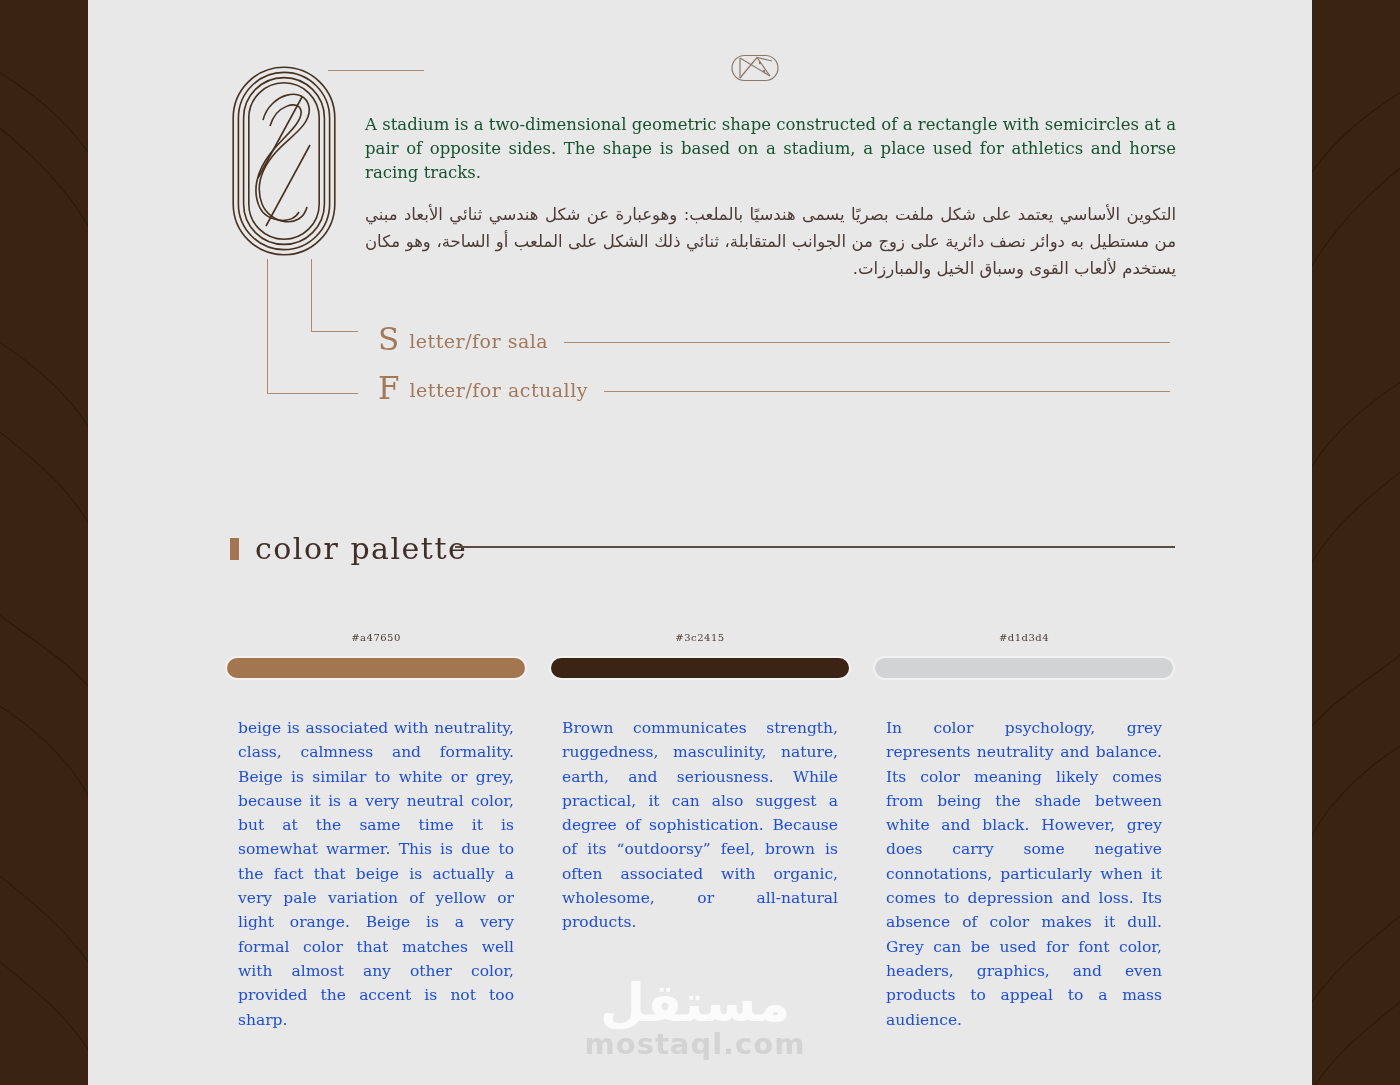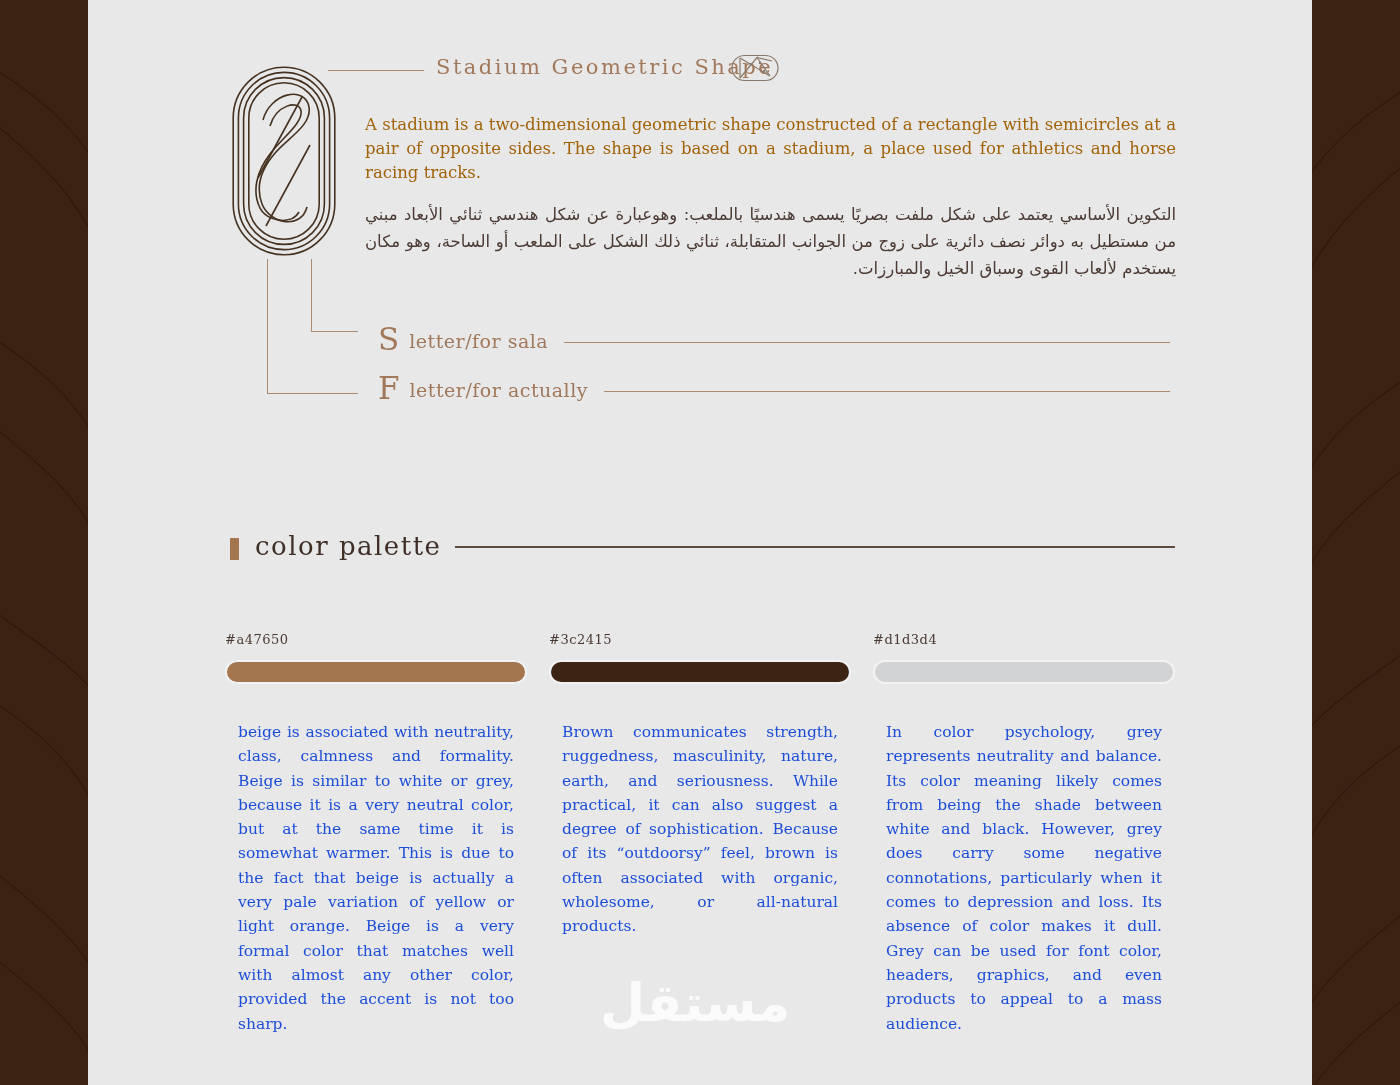--- a/index.html
+++ b/index.html
@@ -32,21 +32,21 @@
   .page-title {
     position: absolute; left: 436px; top: 55px;
     font-size: 21px; letter-spacing: 2.5px; color: #a2785a;
     white-space: nowrap;
   }
   .title-icon { position: absolute; left: 731px; top: 52px; }
 
   .intro-en {
     position: absolute; left: 365px; top: 96px; width: 811px;
     font-size: 16.5px; line-height: 24px; text-align: justify;
-    color: #a16207;
+    color: #14532d;
   }
   .intro-ar {
     position: absolute; left: 365px; top: 184px; width: 811px;
     direction: rtl; font-family: "DejaVu Sans", sans-serif;
     font-size: 16.5px; line-height: 27px; text-align: justify;
     color: #4b3a33;
   }
 
   
   .connector {
@@ -75,34 +75,34 @@
     margin-left: 16px; margin-top: 5px;
   }
 
   
   .palette-marker {
     position: absolute; left: 230px; top: 538px; width: 9px; height: 22px;
     background: #a47650;
   }
   .palette-title {
     position: absolute; left: 255px; top: 531px;
-    font-size: 26px; letter-spacing: 1.5px; color: #3f2f27;
+    font-size: 30px; letter-spacing: 1.5px; color: #3f2f27;
     white-space: nowrap;
   }
   .palette-rule {
     position: absolute; left: 455px; top: 546px; width: 720px; height: 0;
     border-top: 2px solid #5d4b41;
   }
 
   .swatch-col { position: absolute; top: 632px; width: 302px; }
   .swatch-col.c1 { left: 225px; }
   .swatch-col.c2 { left: 549px; }
   .swatch-col.c3 { left: 873px; }
   .swatch-hex {
-    text-align: left; font-size: 13px; letter-spacing: 0.5px;
+    text-align: center; font-size: 10px; letter-spacing: 0.5px;
     color: #4b3a33;
   }
   .swatch-pill {
     margin-top: 13px; height: 24px; border-radius: 12px;
     border: 2px solid #f2f2f3;
   }
   .swatch-desc {
     margin-top: 36px; padding: 0 13px;
     font-size: 15.5px; line-height: 24.3px; text-align: justify;
     color: #1d4ed8;
@@ -165,21 +165,20 @@
       <rect x="11.6" y="11.6" width="80.8" height="166.8" rx="40.4"></rect>
       <rect x="16.8" y="16.8" width="70.4" height="156.4" rx="35.2"></rect>
       <path d="M31,54 C38,27 73,19 77,41 C80,59 56,72 44,86 C28,104 24,122 30,138 C38,158 69,164 75,141"></path>
       <path d="M38,60 C44,39 67,33 69,45 C71,57 50,72 38,88 C24,106 20,126 28,142 C34,155 59,160 67,146"></path>
       <path d="M70,31 L26,112"></path>
       <path d="M78,79 L34,160"></path>
     </g>
   </svg>
 
   <div class="title-line"></div>
-  <div class="page-title">Stadium Geometric Shape</div>
   <svg class="title-icon" width="50" height="32" viewBox="0 0 50 32">
     <g fill="none" stroke="#8a7868" stroke-width="1.2">
       <rect x="1" y="3.5" width="46" height="25" rx="12.5"></rect>
       <path d="M9,6 L9,26"></path>
       <path d="M9,6 L39,24"></path>
       <path d="M9,26 L26,5.5 L39,24"></path>
       <path d="M26,5.5 L41,9"></path>
     </g>
     <circle cx="29" cy="11" r="1.2" fill="#8a7868"></circle>
     <circle cx="33" cy="19" r="1.2" fill="#8a7868"></circle>
@@ -220,15 +219,16 @@
   </div>
 
   <div class="swatch-col c3">
     <div class="swatch-hex">#d1d3d4</div>
     <div class="swatch-pill" style="background: rgb(209, 211, 212);"></div>
     <p class="swatch-desc">In color psychology, grey represents neutrality and balance. Its color meaning likely comes from being the shade between white and black. However, grey does carry some negative connotations, particularly when it comes to depression and loss. Its absence of color makes it dull. Grey can be used for font color, headers, graphics, and even products to appeal to a mass audience.</p>
   </div>
 
   <div class="watermark">
     <div class="wm-ar">مستقل</div>
+    <div class="wm-en">mostaql.com</div>
   </div>
 
 </div>
 
 </body></html>

